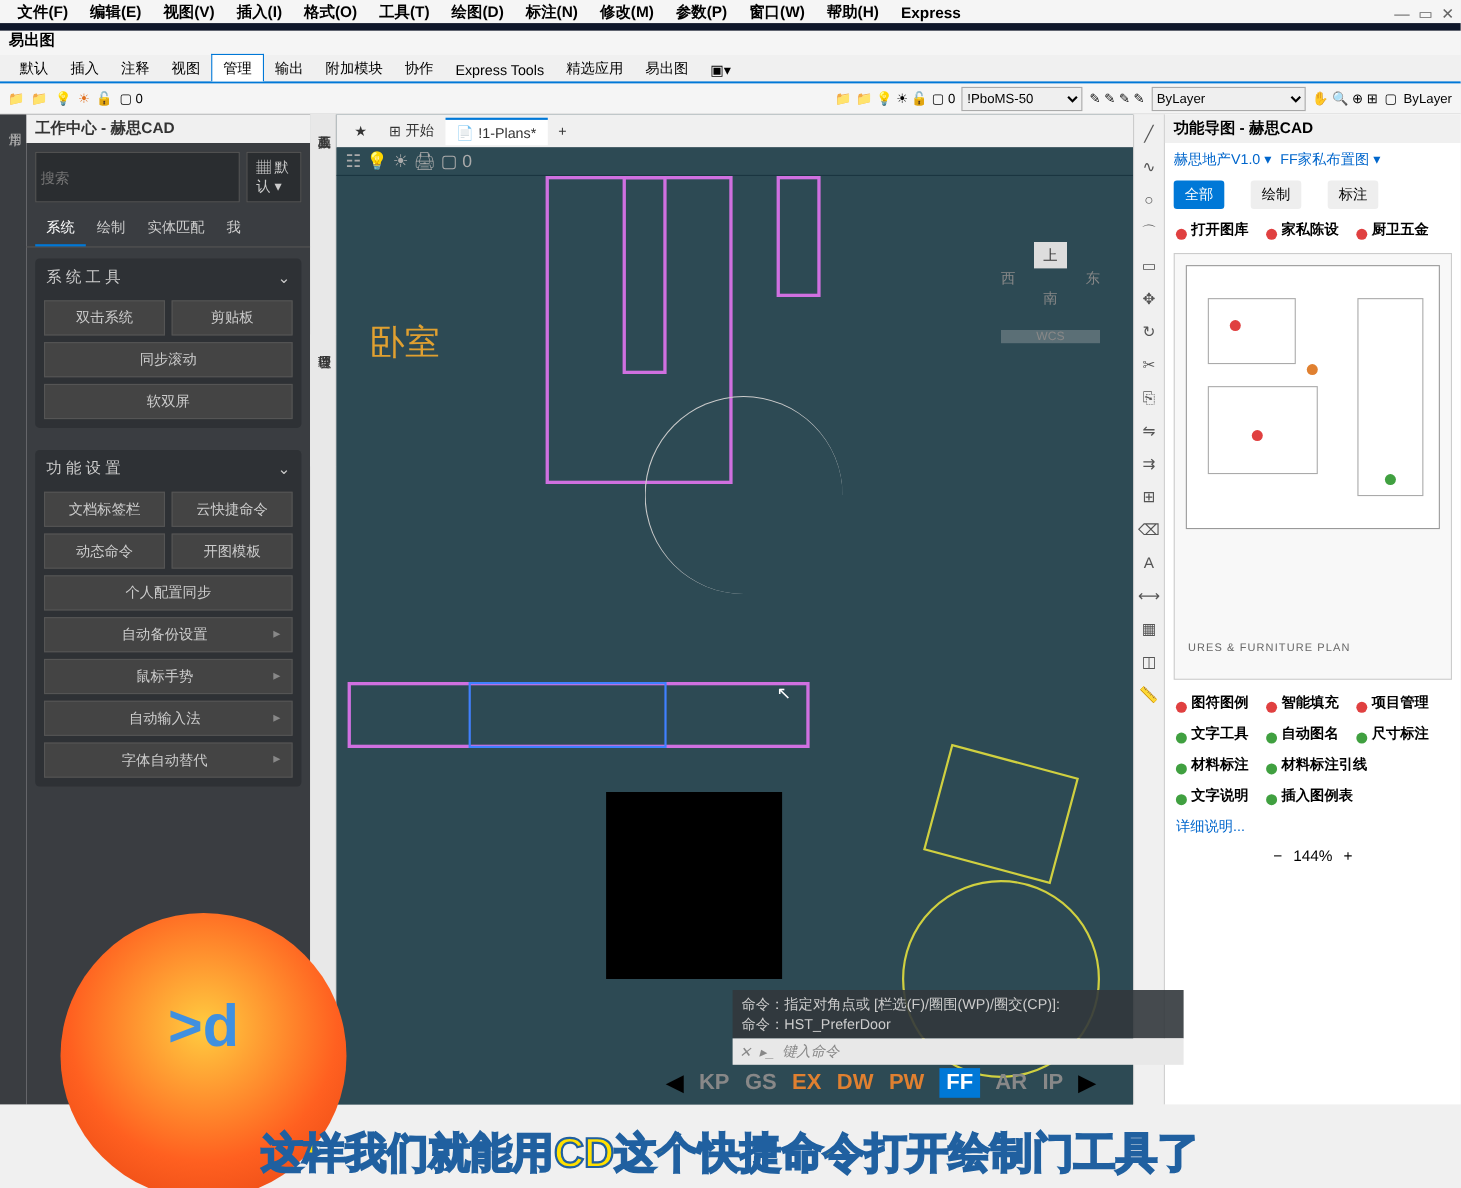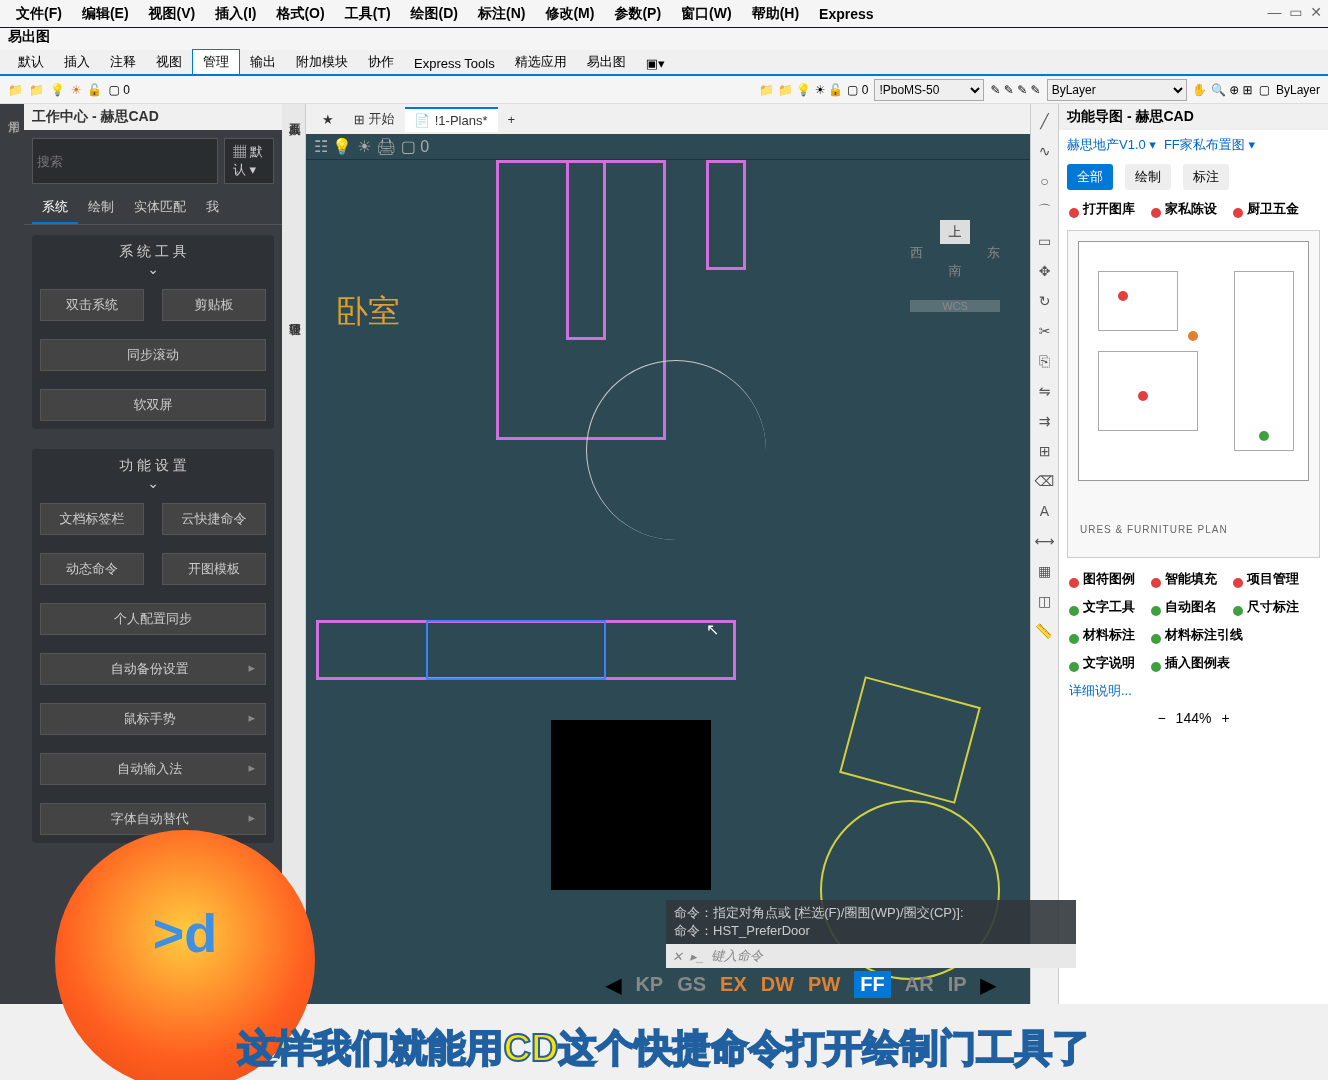--- a/index.html
+++ b/index.html
@@ -1,18 +1,18 @@
 <!DOCTYPE html>
 <html><head>
 <meta charset="utf-8">
 <style>
 * { margin: 0; padding: 0; box-sizing: border-box; font-family: "Microsoft YaHei", sans-serif; }
 body { width: 1328px; height: 1080px; background: #f0f0f0; overflow: hidden; position: relative; }
 
-.menubar { height: 28px; background: #f5f5f5; display: flex; align-items: center; padding: 0 6px; font-size: 14px; border-bottom: 1px solid #0f172a; }
+.menubar { height: 28px; background: #f5f5f5; display: flex; align-items: center; padding: 0 6px; font-size: 14px; border-bottom: 7px solid #0f172a; }
 .menubar span { padding: 0 10px; cursor: pointer; font-weight: bold; }
 .title2 { height: 22px; padding: 0 8px; font-size: 14px; font-weight: bold; background: #f5f5f5; }
 
 .tabbar { height: 26px; background: #f0f0f0; display: flex; align-items: flex-end; padding: 0 8px; font-size: 13px; border-bottom: 2px solid #0078d7; }
 .tabbar span { padding: 3px 10px; cursor: pointer; }
 .tabbar span.active { background: #fff; border: 1px solid #0078d7; border-bottom: none; }
 
 .toolbar1 { height: 28px; background: #f5f5f5; display: flex; align-items: center; padding: 0 8px; gap: 6px; border-bottom: 1px solid #ddd; font-size: 12px; }
 .layer-select { width: 110px; height: 22px; font-size: 12px; border: 1px solid #aaa; }
 
@@ -20,22 +20,22 @@
 
 .left-panel { width: 258px; background: #3a3d41; color: #ccc; display: flex; flex-direction: column; }
 .lp-header { background: #f0f0f0; color: #333; padding: 4px 8px; font-size: 14px; font-weight: bold; }
 .lp-search { display: flex; padding: 8px; gap: 6px; }
 .lp-search input { flex: 1; background: #2a2d30; border: 1px solid #555; color: #ccc; padding: 4px; font-size: 13px; }
 .lp-search .dd { background: #2a2d30; border: 1px solid #555; padding: 4px 8px; font-size: 13px; }
 .lp-tabs { display: flex; padding: 0 8px; font-size: 13px; border-bottom: 1px solid #555; }
 .lp-tabs span { padding: 6px 10px; cursor: pointer; }
 .lp-tabs span.active { border-bottom: 2px solid #0078d7; color: #fff; }
 .lp-section { margin: 10px 8px; background: #2e3135; border-radius: 4px; }
-.lp-sec-header { padding: 8px 10px; font-size: 14px; display: flex; justify-content: space-between; align-items: center; flex-direction: column; }
-.lp-buttons { padding: 4px 8px 8px; display: flex; flex-wrap: wrap; gap: 18px; }
+.lp-sec-header { padding: 8px 10px; font-size: 14px; display: flex; justify-content: space-between; align-items: center; }
+.lp-buttons { padding: 4px 8px 8px; display: flex; flex-wrap: wrap; gap: 6px; }
 .lp-btn { background: #444; border: 1px solid #555; color: #ccc; padding: 6px 10px; font-size: 13px; cursor: pointer; flex: 1 0 45%; text-align: center; }
 .lp-btn.wide { flex: 1 0 100%; }
 .lp-btn.arrow::after { content: " ▸"; color: #888; float: right; }
 
 .left-strip { width: 24px; background: #3a3d41; color: #aaa; writing-mode: vertical-rl; text-orientation: upright; font-size: 12px; padding: 8px 2px; display: flex; flex-direction: column; gap: 16px; }
 .left-strip span { cursor: pointer; }
 
 .collapsed-panel { width: 24px; background: #e8e8e8; writing-mode: vertical-rl; text-orientation: upright; font-size: 12px; padding: 10px 2px; color: #333; border-right: 1px solid #ccc; }
 
 .canvas-wrap { flex: 1; display: flex; flex-direction: column; background: #2d4a54; position: relative; }
@@ -56,28 +56,28 @@
 
 .kp-bar { position: absolute; bottom: 6px; left: 300px; display: flex; gap: 14px; font-size: 20px; font-weight: bold; align-items: center; }
 .kp-bar span { cursor: pointer; }
 
 .right-toolstrip { width: 28px; background: #f0f0f0; border-left: 1px solid #ccc; display: flex; flex-direction: column; align-items: center; padding: 6px 0; gap: 8px; }
 .right-toolstrip div { width: 22px; height: 22px; cursor: pointer; display: flex; align-items: center; justify-content: center; font-size: 14px; color: #555; }
 
 .right-panel { width: 270px; background: #fff; display: flex; flex-direction: column; border-left: 1px solid #ccc; }
 .rp-header { background: #f0f0f0; padding: 4px 8px; font-size: 14px; font-weight: bold; }
 .rp-selectors { display: flex; padding: 6px 8px; gap: 8px; font-size: 13px; color: #0066cc; }
-.rp-filter-tabs { display: flex; padding: 4px 8px; gap: 12px; font-size: 13px; }
+.rp-filter-tabs { display: flex; padding: 4px 8px; gap: 24px; font-size: 13px; }
 .rp-filter-tabs span { padding: 4px 10px; border-radius: 3px; cursor: pointer; background: #eee; }
 .rp-filter-tabs span.active { background: #0078d7; color: #fff; }
 .rp-tags { padding: 6px 10px; display: flex; flex-wrap: wrap; gap: 10px 16px; font-size: 13px; }
 .rp-tag { display: flex; align-items: flex-end; gap: 4px; cursor: pointer; font-weight: bold; }
 .dot { width: 10px; height: 10px; border-radius: 50%; display: inline-block; }
 .dot.red { background: #e04040; } .dot.green { background: #40a040; } .dot.orange { background: #e08030; }
-.rp-preview { margin: 6px 8px; border: 1px solid #ccc; height: 328px; background: #f8f8f8; position: relative; font-size: 9px; color: #666; overflow: hidden; }
+.rp-preview { margin: 6px 8px; border: 1px solid #ccc; height: 388px; background: #f8f8f8; position: relative; font-size: 9px; color: #666; overflow: hidden; }
 .rp-link { padding: 4px 10px; font-size: 13px; color: #0066cc; cursor: pointer; }
 .rp-zoom { display: flex; align-items: center; justify-content: center; gap: 10px; padding: 6px; font-size: 14px; }
 
 .subtitle-bar { position: absolute; bottom: 0; left: 0; width: 100%; text-align: center; font-size: 38px; font-weight: bold; color: #ffe000; -webkit-text-stroke: 2px #2060a0; padding: 6px 0; }
 
 .sun-logo { position: absolute; bottom: 50px; left: 40px; width: 290px; height: 200px; }
 .sun-circle { width: 260px; height: 260px; border-radius: 50%; background: radial-gradient(circle at 50% 40%, #ffcc40, #ff6020 60%, #e04010); position: absolute; top: 0; left: 15px; }
 .sun-text { position: absolute; top: 72px; left: 0; width: 100%; text-align: center; font-size: 54px; font-weight: bold; color: #4090e0; }
 
 .win-controls { position: absolute; top: 4px; right: 6px; font-size: 14px; color: #666; }

